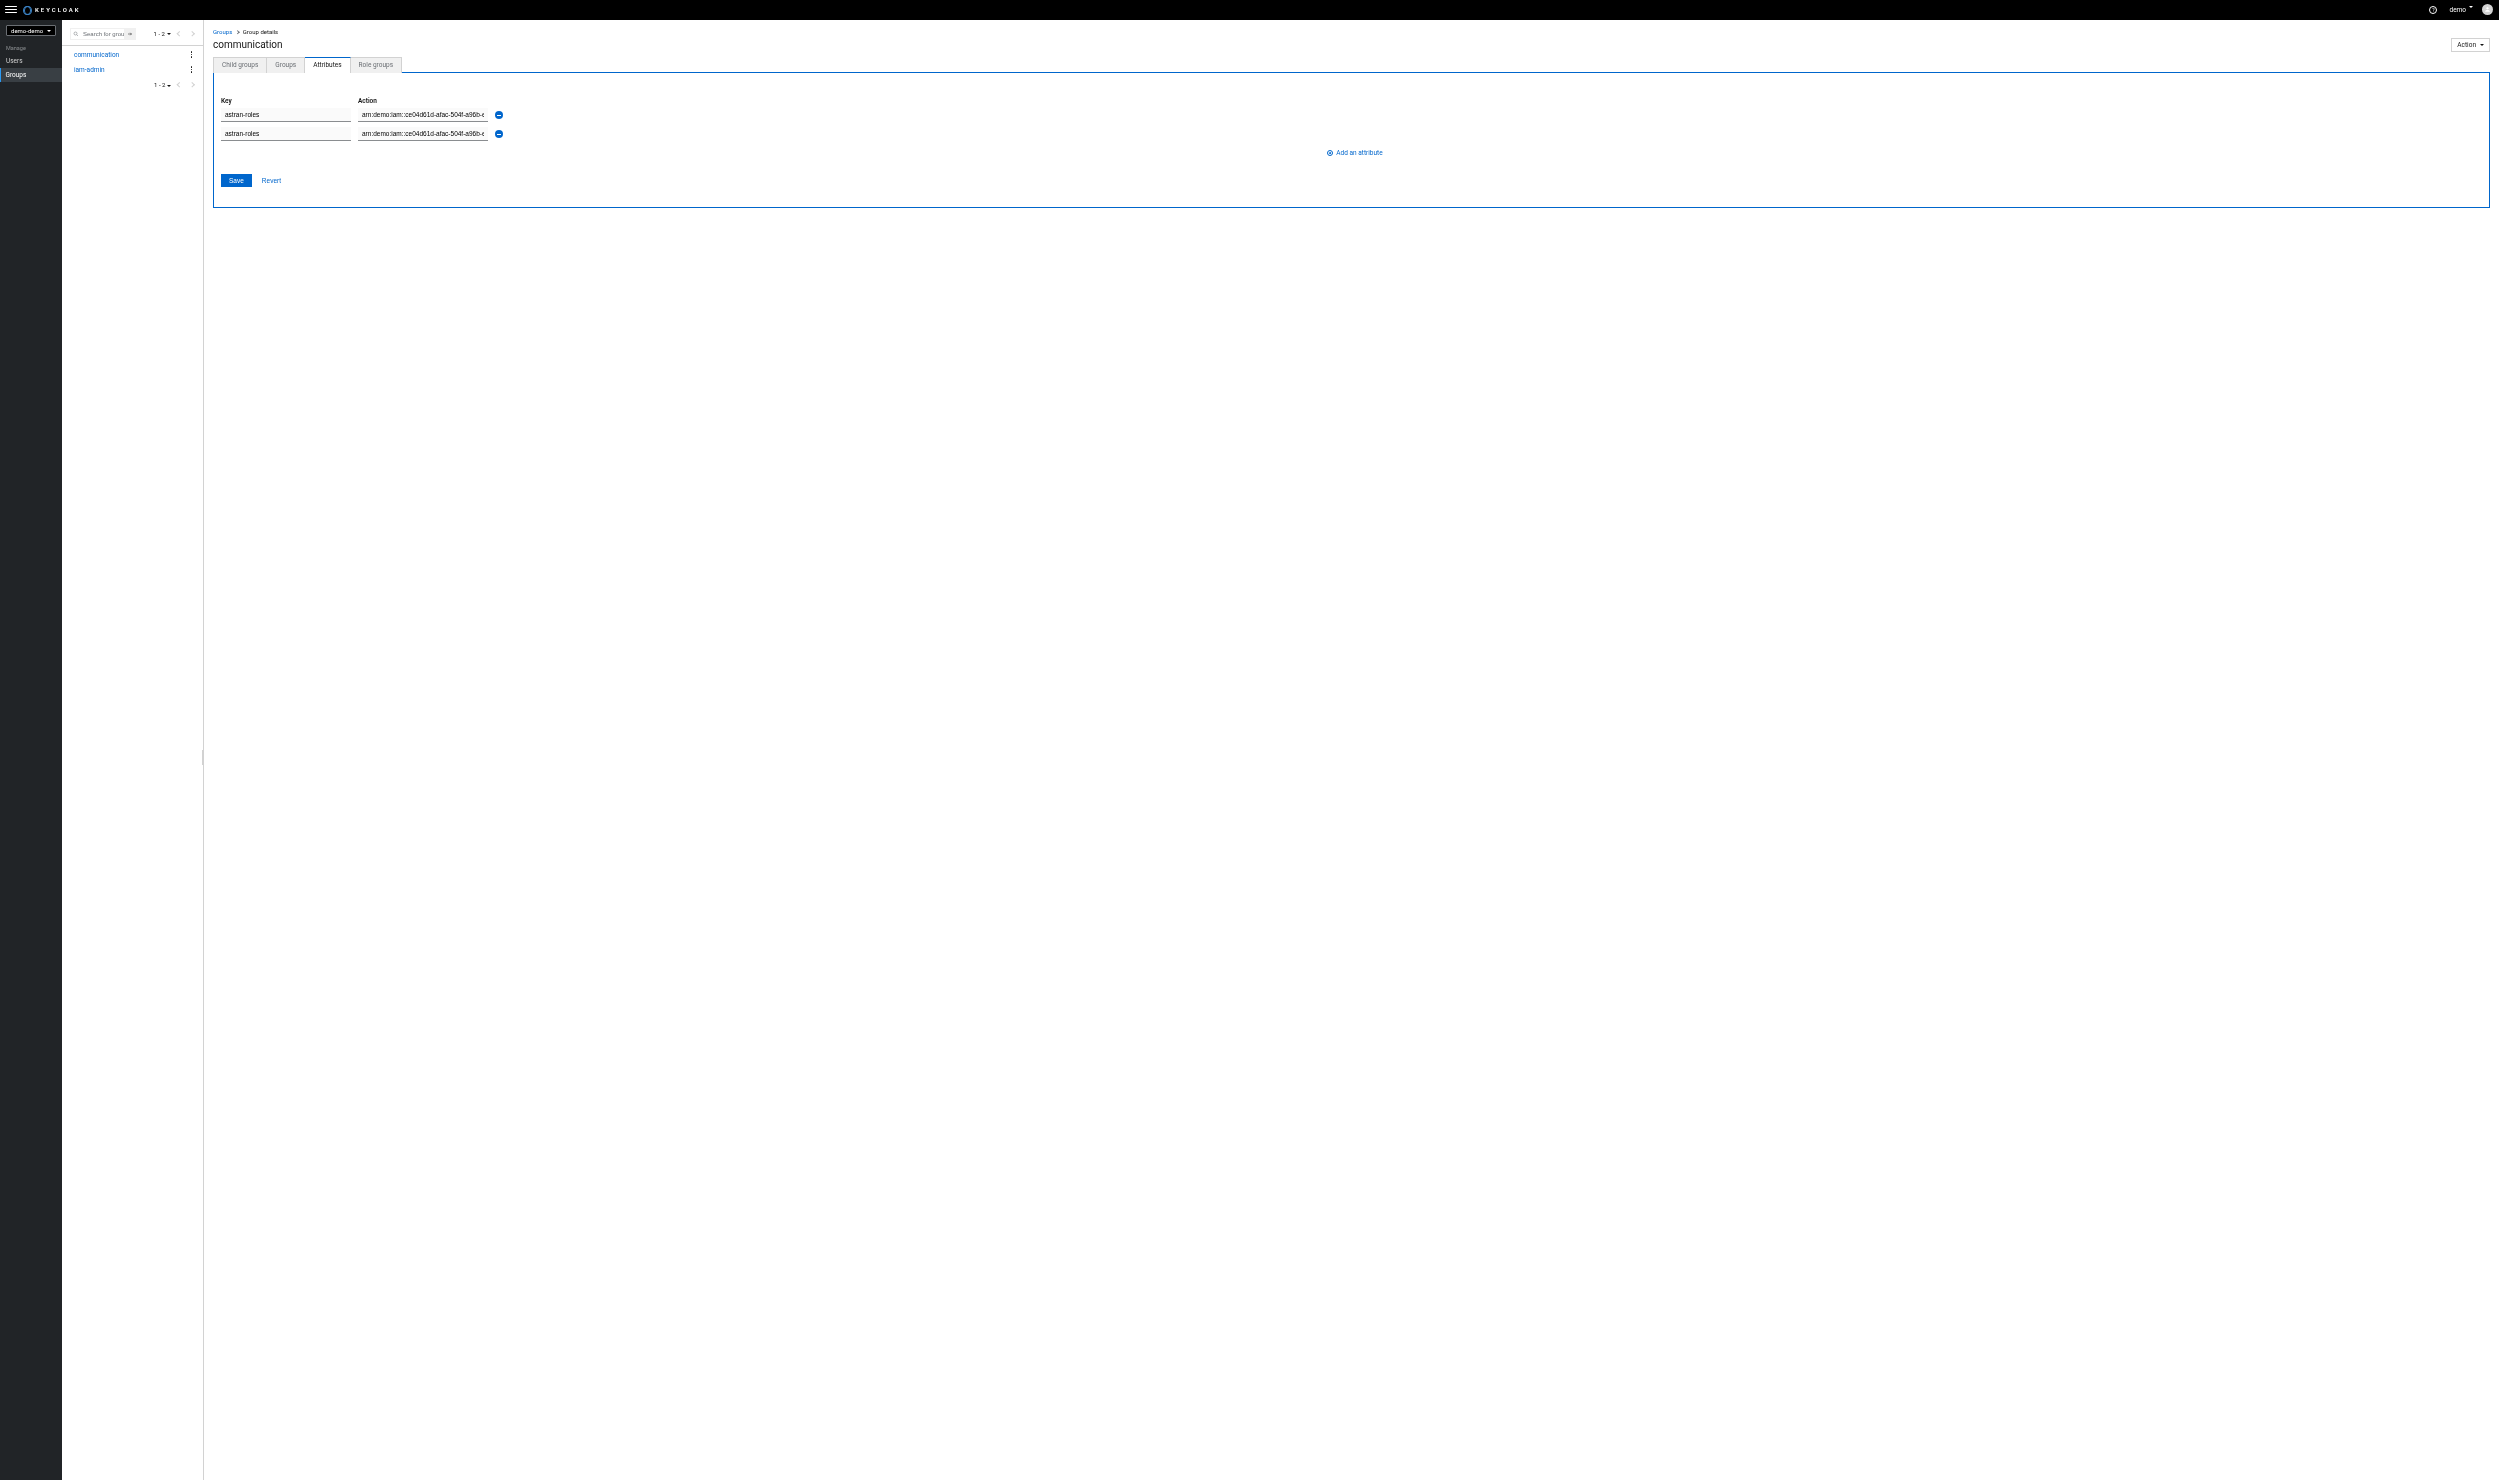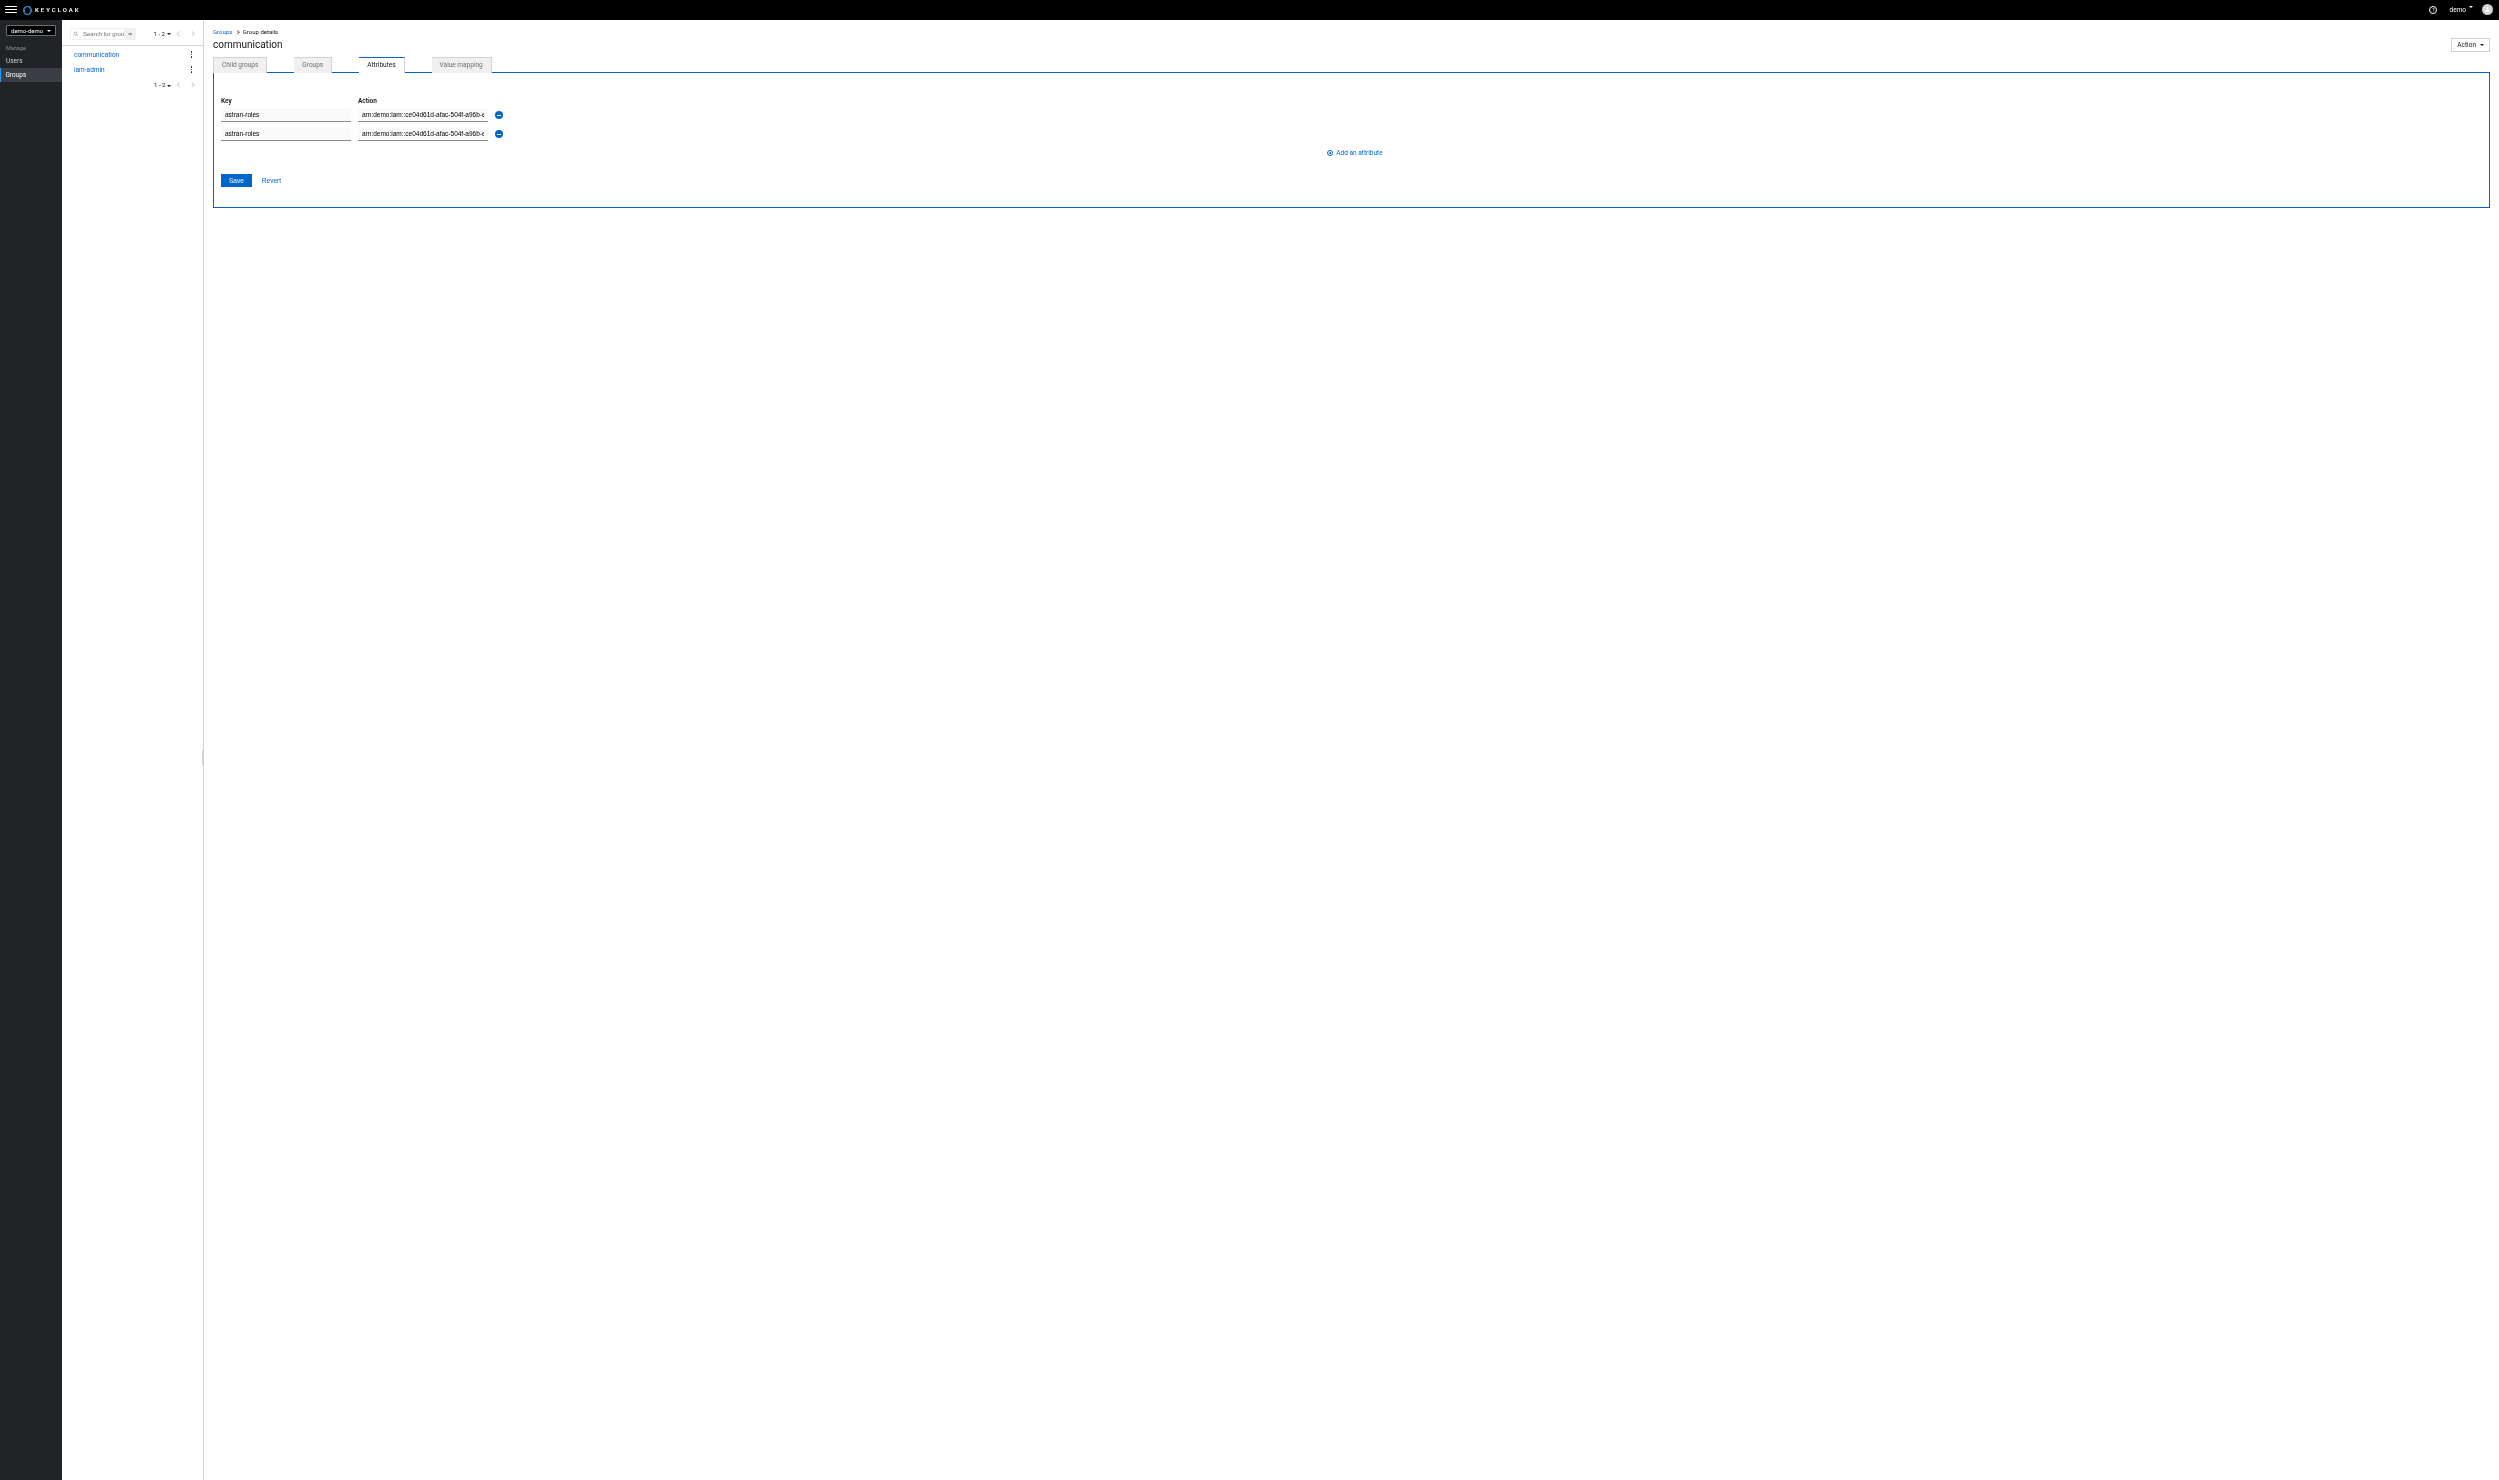--- a/index.html
+++ b/index.html
@@ -60,21 +60,21 @@
   .details { flex:1; padding: 8px 9px; overflow:auto; }
   .breadcrumb { display:flex; align-items:center; gap:4px; font-size:6px; margin-bottom: 3px; }
   .breadcrumb a { color:#0066cc; cursor:pointer; text-decoration:none; }
   .breadcrumb .sep { color:#6a6e73; }
   .breadcrumb .current { color:#151515; }
   .page-head-row { display:flex; align-items:center; justify-content:space-between; margin-bottom: 5px; }
   .page-title { font-size:10px; font-weight:400; }
   .action-dd { border:0.5px solid #d2d2d2; padding:2px 5px; font-size:6.5px; display:flex; align-items:center; gap:4px; cursor:pointer; background:#fff; }
   .action-dd .caret-down { border-top-color:#151515; }
 
-  .tabs-row { display:flex;gap:27px; }
+  .tabs-row { display:flex; }
   .tab { padding:3.5px 8px; font-size:6.5px; color:#6a6e73; background:#f0f0f0; border:0.5px solid #d2d2d2; border-bottom:none; cursor:pointer; }
   .tab + .tab { border-left:none; }
   .tab.active { background:#fff; color:#151515; border-top:1px solid #0066cc; padding-top:3px; }
 
   .tab-content { border:0.5px solid #0066cc; padding: 24px 0 20px 0; margin-top:-0.5px; }
   .attr-table { display:grid; grid-template-columns: 130px 130px 15px; column-gap: 7px; margin-left: 7px; }
   .attr-head { font-size:6.5px; font-weight:600; padding-bottom: 3px; }
   .attr-input { height: 14px; border:none; border-bottom:0.5px solid #8a8d90; background:#fafafa; padding: 0 4px; font-size:6.5px; margin-bottom: 5px; width:100%; outline:none; }
   .remove-btn { width:8px; height:8px; border-radius:50%; background:#0066cc; color:#fff; display:flex; align-items:center; justify-content:center; font-size:6px; line-height:1; cursor:pointer; align-self:start; margin-top:3px; }
   .remove-btn::before { content:""; width:4px; height:1px; background:#fff; display:block; }
@@ -212,21 +212,21 @@
       <div class="action-dd">
         <span>Action</span>
         <span class="caret-down"></span>
       </div>
     </div>
 
     <div class="tabs-row">
       <div class="tab"><span>Child groups</span></div>
       <div class="tab"><span>Groups</span></div>
       <div class="tab active"><span>Attributes</span></div>
-      <div class="tab"><span>Value mapping</span></div>
+      <div class="tab"><span>Role groups</span></div>
     </div>
 
     <div class="tab-content">
       <div class="attr-table">
         <div class="attr-head">Key</div>
         <div class="attr-head">Action</div>
         <div></div>
 
         <input class="attr-input" value="astran-roles" style="">
         <input class="attr-input" value="arn:demo:iam::ce04d61d-afac-504f-a96b-ebbbced80013:role/…" style="">

